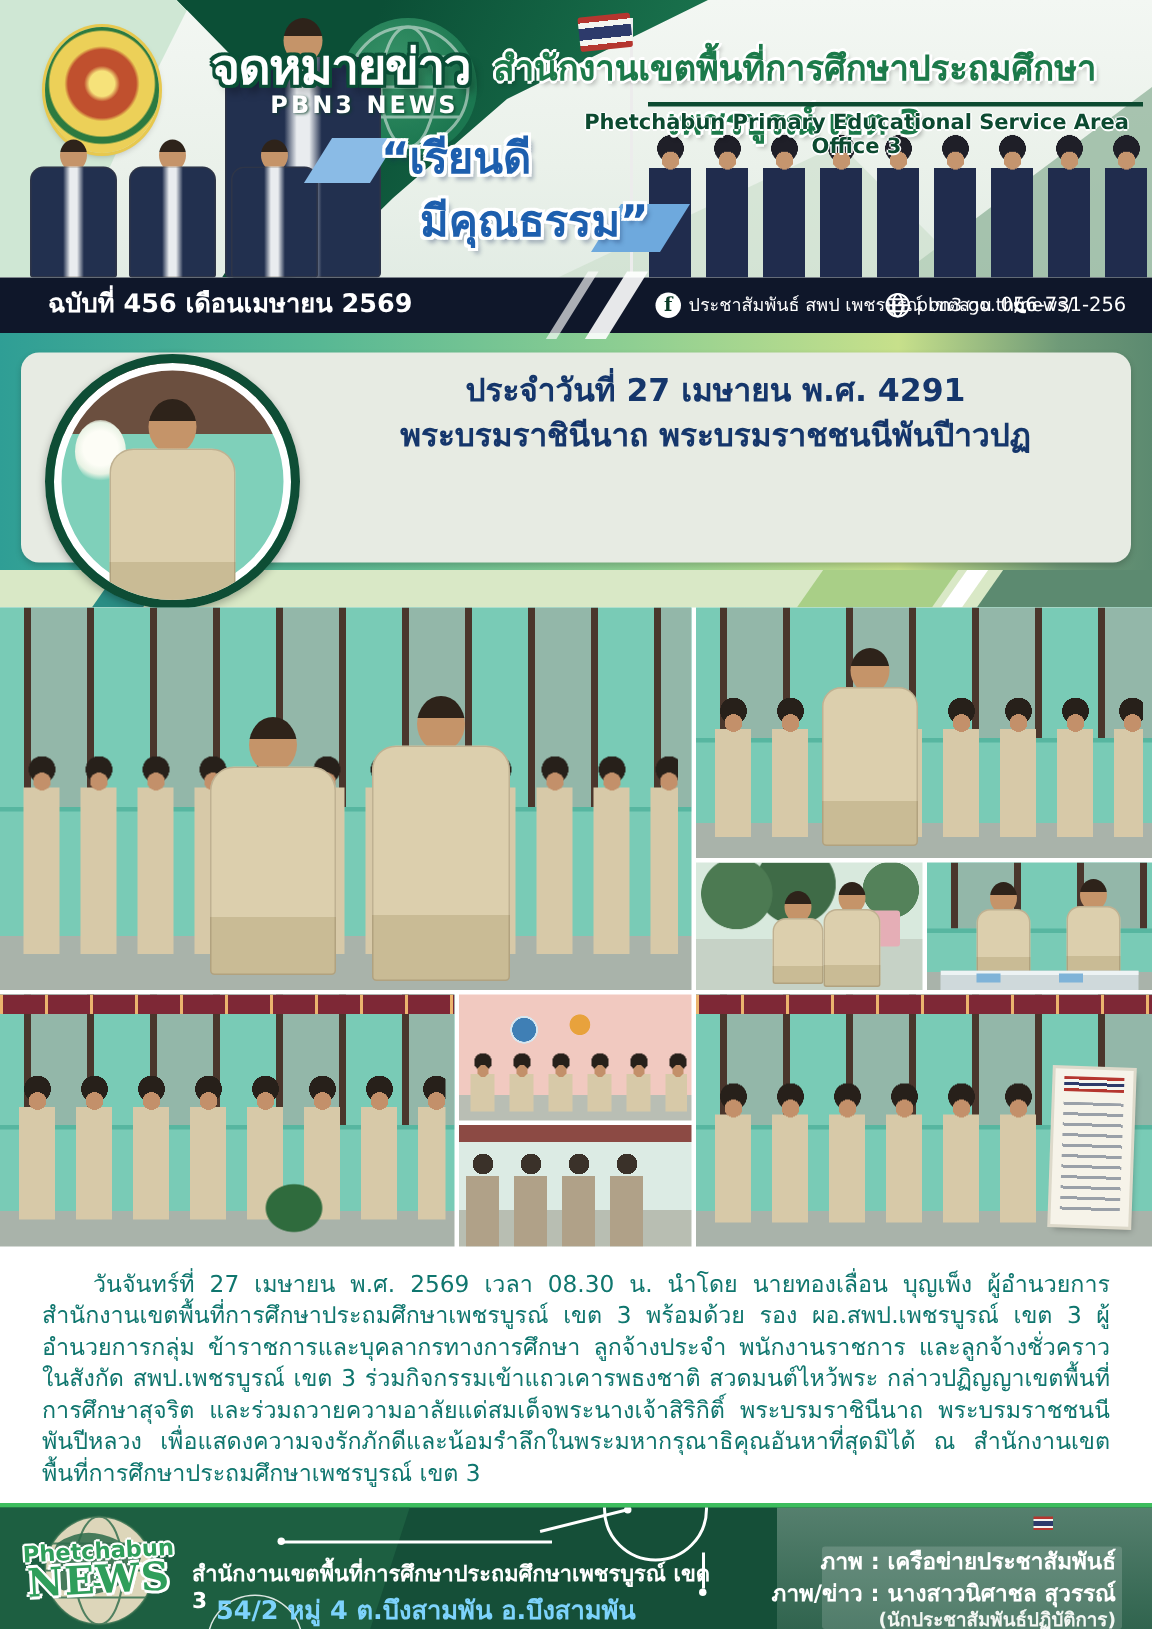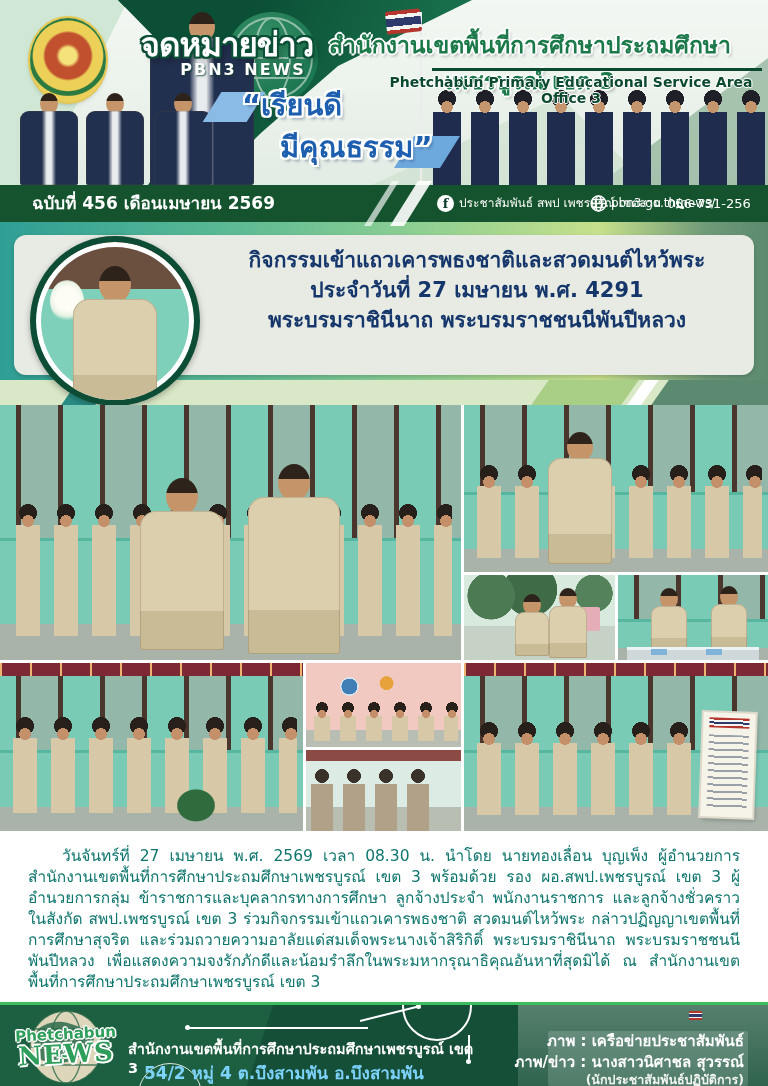--- a/index.html
+++ b/index.html
@@ -68,25 +68,25 @@
       linear-gradient(90deg,transparent 0 5px,#202c4d 5px 33px,transparent 33px);
     background-size:38px 27px,38px 23px,38px calc(100% - 24px);
     background-position:0 4px,0 0,0 24px}
   .nine-group{left:428px;top:88px;width:338px;height:97px;z-index:2}
   .slogan{position:absolute;left:228px;top:84px;z-index:5;width:230px}
   .slog-arrow{position:absolute;background:#8abbe6;transform:skewX(-32deg)}
   .sa1{left:-16px;top:8px;width:44px;height:30px}
   .sa2{left:176px;top:52px;width:46px;height:32px;background:#6ea9dd}
   .slogan .l1,.slogan .l2{position:relative;font-size:29px;font-weight:bold;color:#1d5fae;line-height:42px;
     text-shadow:-2px 0 #fff,2px 0 #fff,0 -2px #fff,0 2px #fff,-2px -2px #fff,2px 2px #fff,-2px 2px #fff,2px -2px #fff,3px 4px 3px rgba(20,40,90,.35)}
-  .slogan .l1{margin-left:14px}
+  .slogan .l1{margin-left:26px}
   .slogan .l2{margin-left:52px}
 
   
-  .issue-bar{position:absolute;left:0;top:185px;width:768px;height:37px;background:#14532d;z-index:6}
+  .issue-bar{position:absolute;left:0;top:185px;width:768px;height:37px;background:#0f172a;z-index:6}
   .bar-slash{position:absolute;top:-4px;bottom:-4px;width:14px;background:#fff;transform:skewX(-32deg);opacity:.9}
   .bs1{left:404px}.bs2{left:378px;width:7px;opacity:.65}
   .issue-text{position:absolute;left:32px;top:0;line-height:37px;font-size:17px;font-weight:bold;color:#fff}
   .fb-icon{position:absolute;left:437px;top:10px;width:17px;height:17px;border-radius:50%;background:#fff;
     color:#0a3b28;font-weight:bold;font-size:13px;text-align:center;line-height:17px;font-family:"DejaVu Serif",serif}
   .fb-label{position:absolute;left:459px;top:0;line-height:37px;font-size:12px;color:#fff}
   .www-icon{position:absolute;left:590px;top:10px;width:17px;height:17px}
   .website{position:absolute;left:611px;top:0;line-height:37px;font-size:12px;color:#fff}
   .phone-icon{position:absolute;left:676px;top:9px;width:8px;height:8px}
   .phone{position:absolute;left:667px;top:0;line-height:37px;font-size:13px;color:#fff}
@@ -275,23 +275,22 @@
       <svg viewBox="0 0 8 8">
           <path fill="#ffffff" d="M1 0C.4 0 0 .4 0 1c0 3.9 3.1 7 7 7 .6 0 1-.4 1-1V5.5L5.8 4.8 5 5.8C3.8 5.2 2.8 4.2 2.2 3l1-.8L2.5 0H1z"></path>
         </svg>
     </div>
     <div class="phone">056-731-256</div>
   </div>
 
   <div class="hero">
     <div class="headline-card">
       <div class="txt">
-        <div>กิจกรรมเข้าแถวเคารพธงชาติและสวดมนต์ไหว้พระ</div>
         <div>ประจำวันที่ 27 เมษายน พ.ศ. 4291</div>
-        <div>พระบรมราชินีนาถ พระบรมราชชนนีพันปีหลวง</div>
+        <div>พระบรมราชินีนาถ พระบรมราชชนนีพันปีาวปฏ</div>
       </div>
     </div>
     <div class="hero-deco">
       <i class="hd hd1"></i>
       <i class="hd hd2"></i>
       <i class="hd hd3"></i>
       <i class="hd hd4"></i>
     </div>
     <div class="circle-photo" aria-label="Director portrait in khaki uniform">
       <i class="flower"></i>

